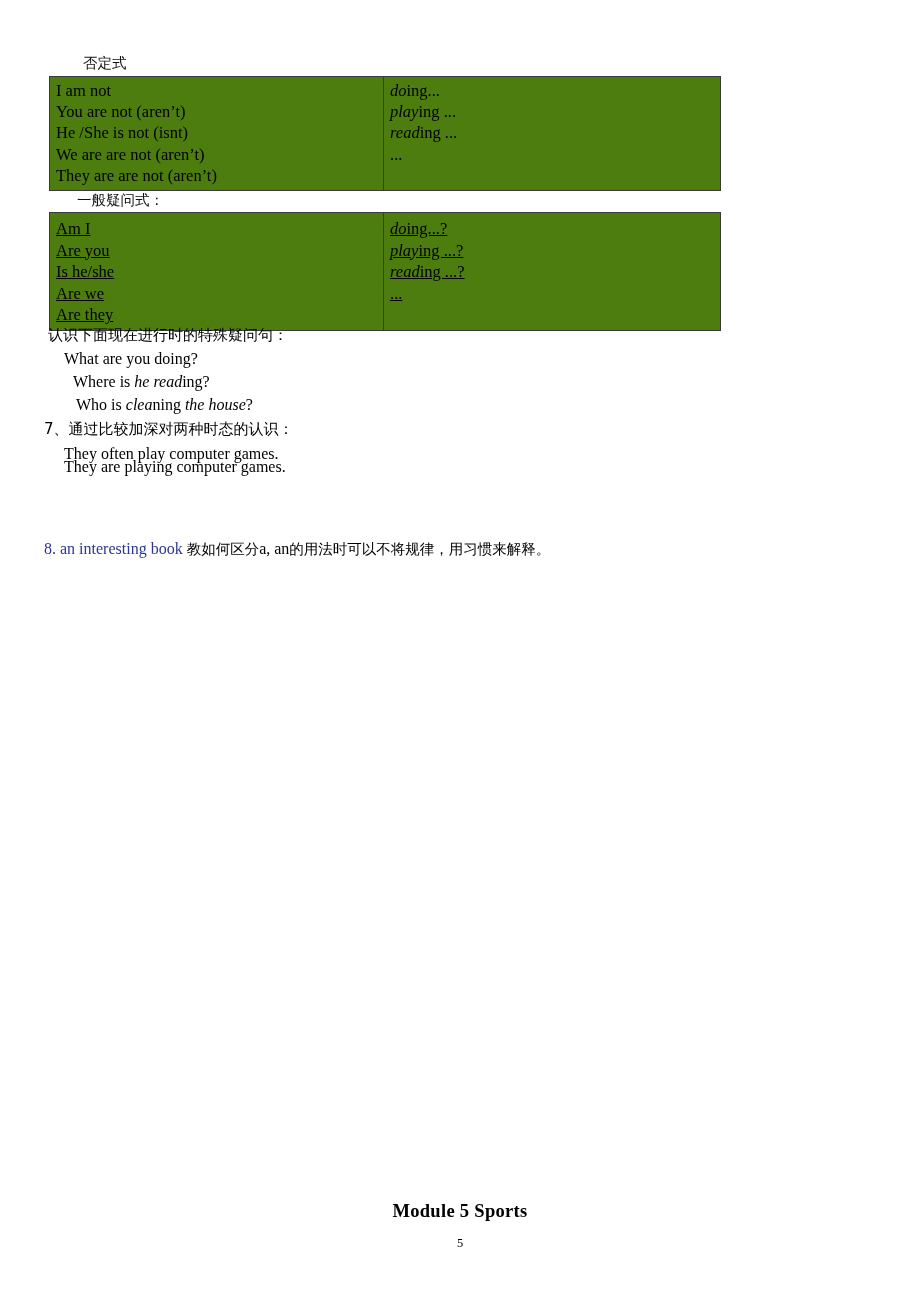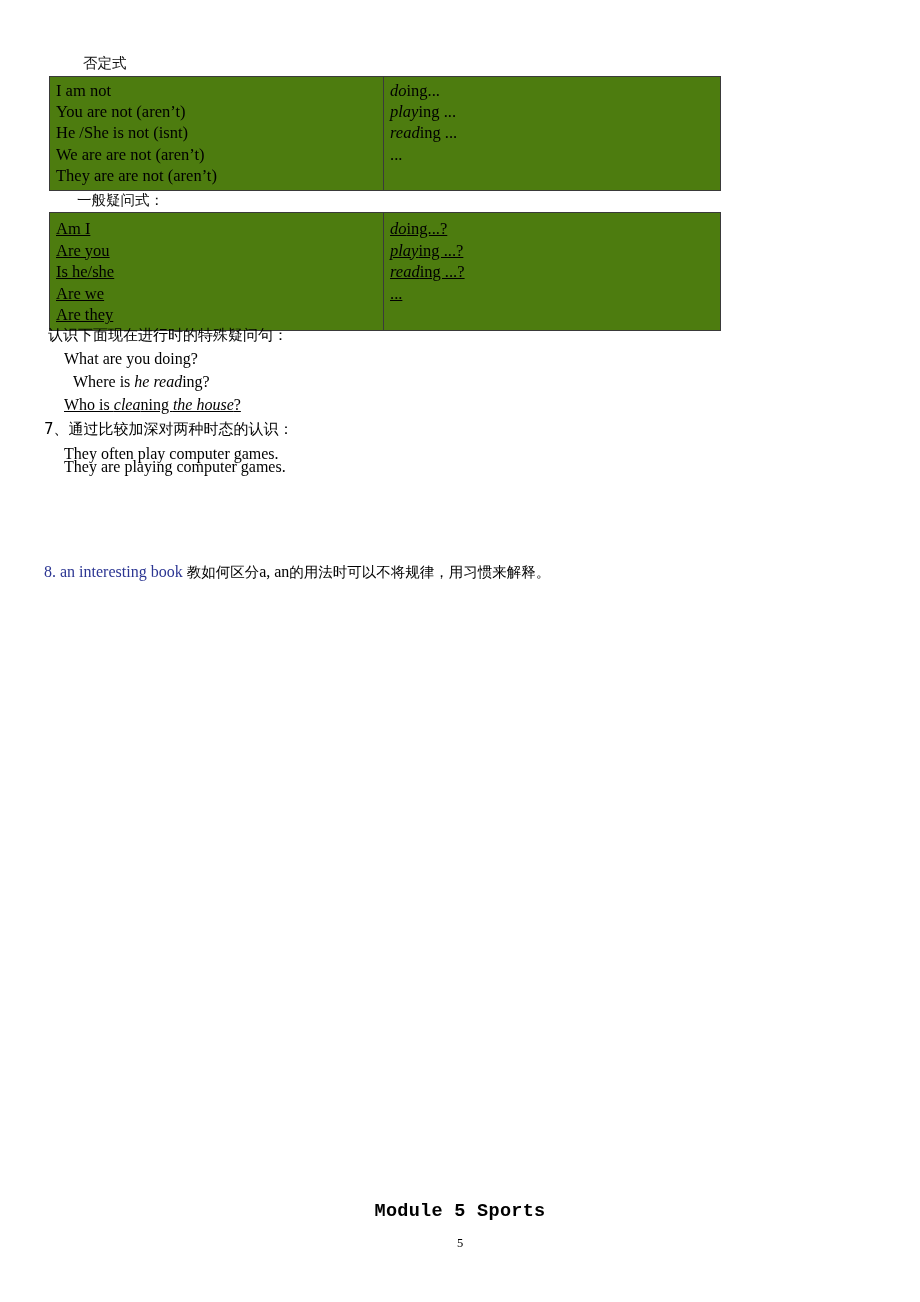--- a/index.html
+++ b/index.html
@@ -97,21 +97,21 @@
   .ital { font-style: italic; }
   .blue { color: #2b3592; }
 
   
   #module-title {
     position: absolute;
     left: 0;
     top: 1201px;
     width: 920px;
     text-align: center;
-    font-family: Liberation Mono, monospace;
+    font-family: Liberation Serif, serif;
     font-weight: bold;
     font-size: 18.5px;
     letter-spacing: 0.3px;
     color: #000;
   }
   #page-number {
     position: absolute;
     left: 0;
     top: 1236px;
     width: 920px;
@@ -187,30 +187,30 @@
     </table>
 
   <div class="txt cn" style="left:48px; top:325px;">认识下面现在进行时的特殊疑问句：</div>
 
   <div class="txt en" style="left:64px; top:348px;">What are you doing?</div>
 
   <div class="txt en" style="left:48px; top:371px;margin-left:25px;">
     <span>Where is </span><span class="ital">he read</span><span>ing?</span>
   </div>
 
-  <div class="txt en" style="left:64px; top:394px;text-decoration:underline;">
+  <div class="txt en" style="left:76px; top:394px;">
     <span>Who is </span><span class="ital">clea</span><span>ning </span><span class="ital">the house</span><span>?</span>
   </div>
 
   <div class="txt cn" style="left:44px; top:419px;">7、通过比较加深对两种时态的认识：</div>
 
   <div class="txt en" style="left:64px; top:443px;">They often play computer games.</div>
   <div class="txt en" style="left:64px; top:456px;">They are playing computer games.</div>
 
-  <div class="txt mix" style="left:44px; top:561px;">
+  <div class="txt mix" style="left:44px; top:538px;">
     <span class="blue">8.</span><span>&nbsp;</span><span class="blue">an interesting book</span><span>&nbsp;</span><span class="cnseg">教如何区分</span><span>a, an</span><span class="cnseg">的用法时可以不将规律，用习惯来解释。</span>
   </div>
 
 
   <div id="module-title">Module 5  Sports</div>
   <div id="page-number">5</div>
 
 </div>
 
 </body></html>

